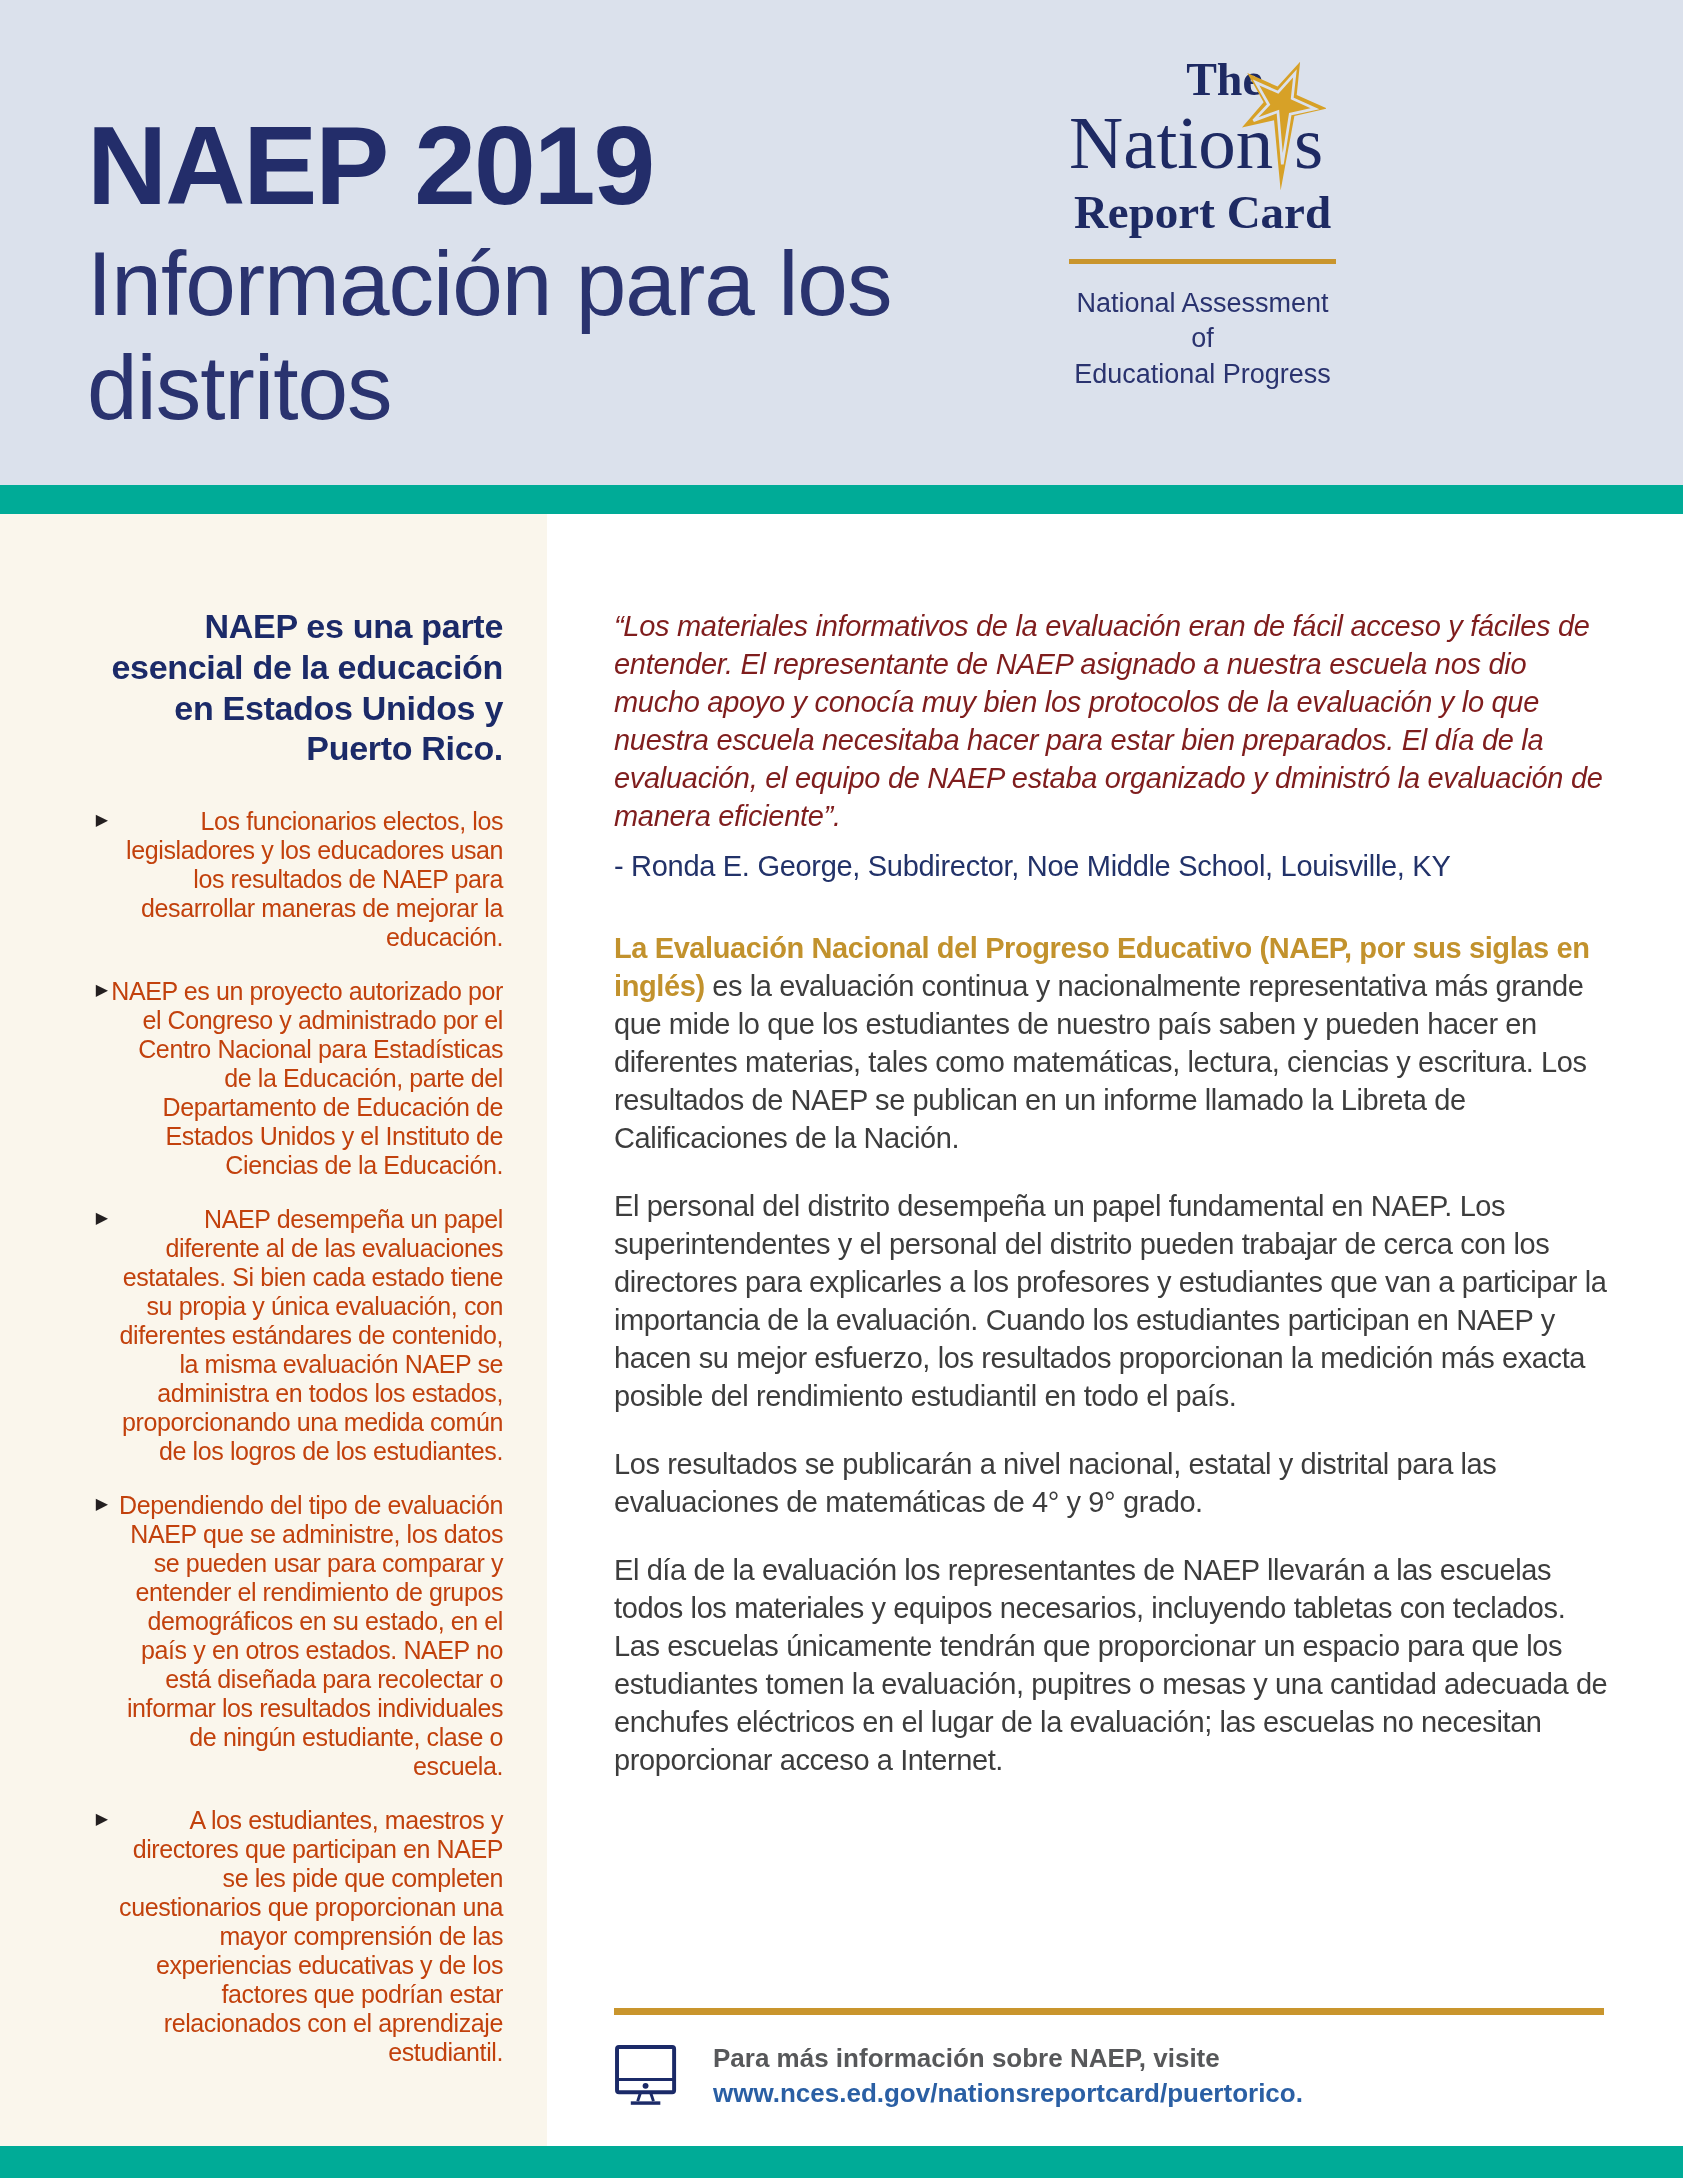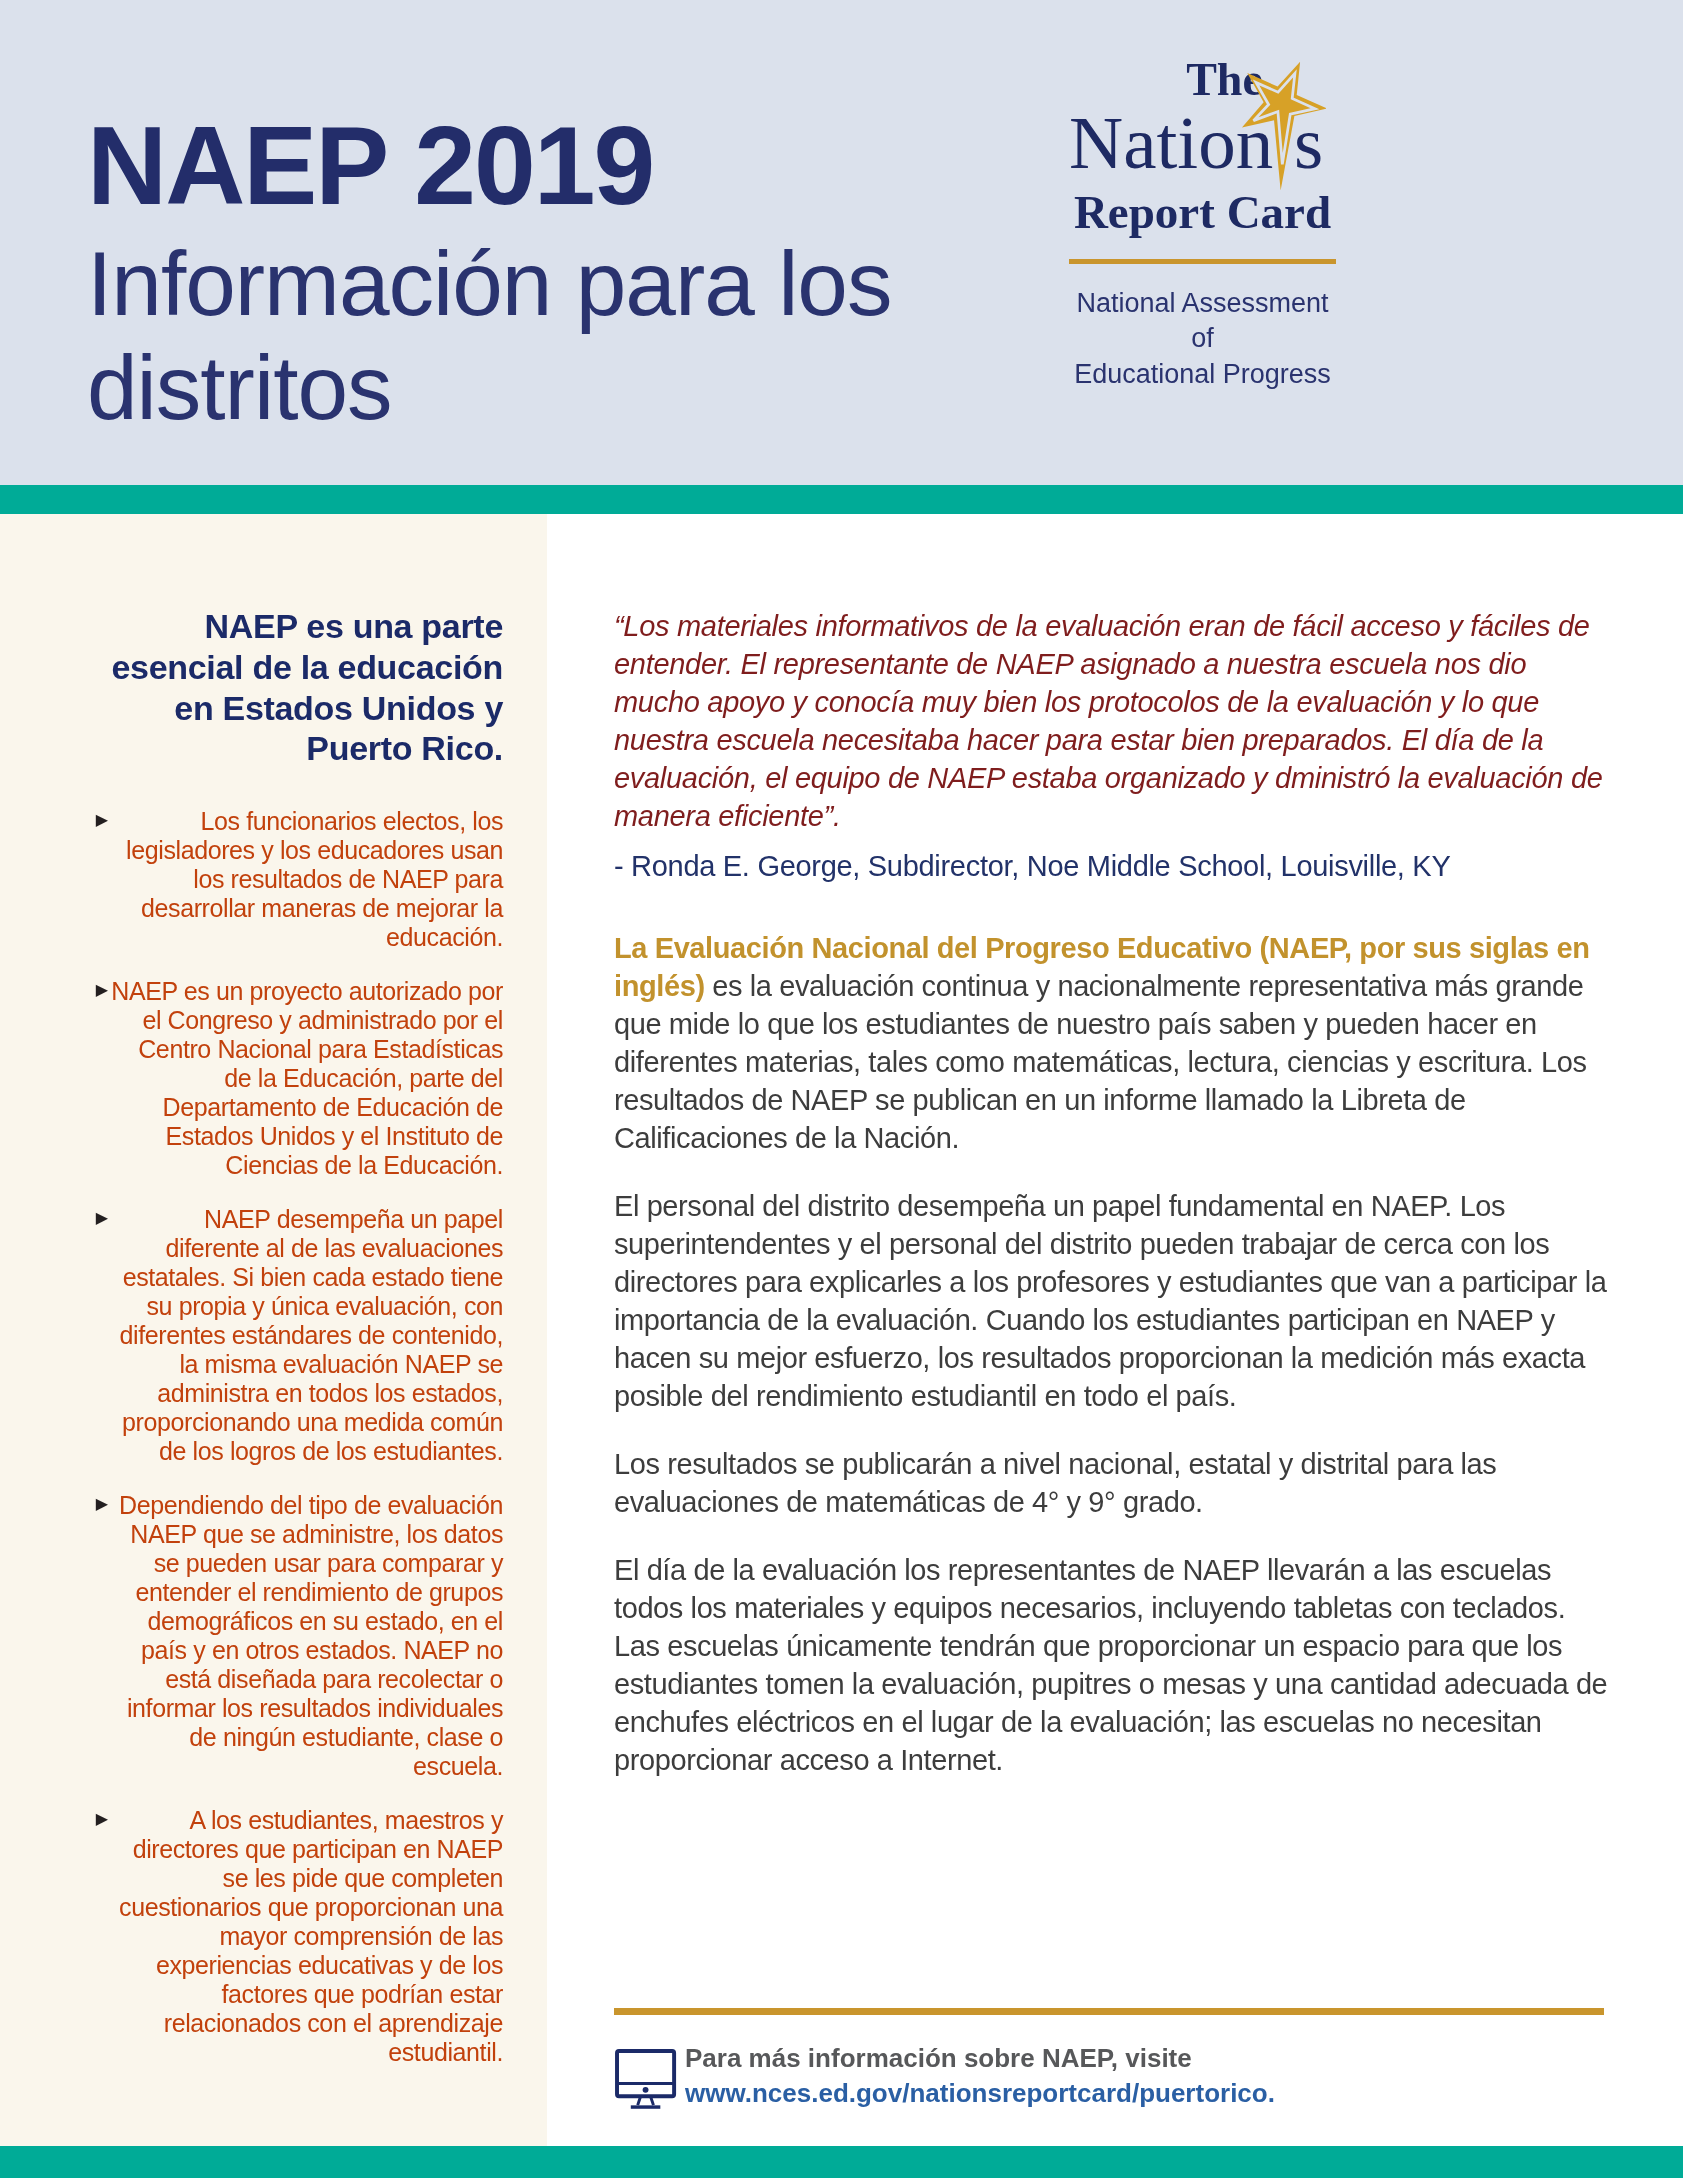--- a/index.html
+++ b/index.html
@@ -42,21 +42,21 @@
   .main{position:absolute;left:614px;top:514px;width:1000px;}
   .quote{margin:93px 0 0 0;font-style:italic;font-size:29px;line-height:38px;color:#7f1d1d;letter-spacing:-0.3px;}
   .attribution{margin:12px 0 0 0;font-size:29px;line-height:38px;color:#223269;letter-spacing:-0.3px;}
   .para{margin:30px 0 0 0;font-size:29px;line-height:38px;color:#3d3d3d;letter-spacing:-0.4px;}
   .para-first{margin-top:44px;}
   .gold-lead{color:#c2922d;font-weight:700;}
 
   
   .footer{position:absolute;left:614px;top:2008px;width:990px;}
   .gold-rule{height:7px;background:#c9952d;}
-  .footer-row{display:flex;margin-top:24px;align-items:flex-end;}
+  .footer-row{display:flex;margin-top:24px;gap:28px;align-items:center;}
   .footer-text{padding-top:2px;}
   .footer-label{font-size:26px;font-weight:700;color:#57585a;line-height:1.35;}
   .footer-link{display:inline-block;font-size:26px;font-weight:700;color:#2a5fa4;
                text-decoration:none;line-height:1.35;}
 </style>
 </head>
 <body>
 
 <div class="page">
 

